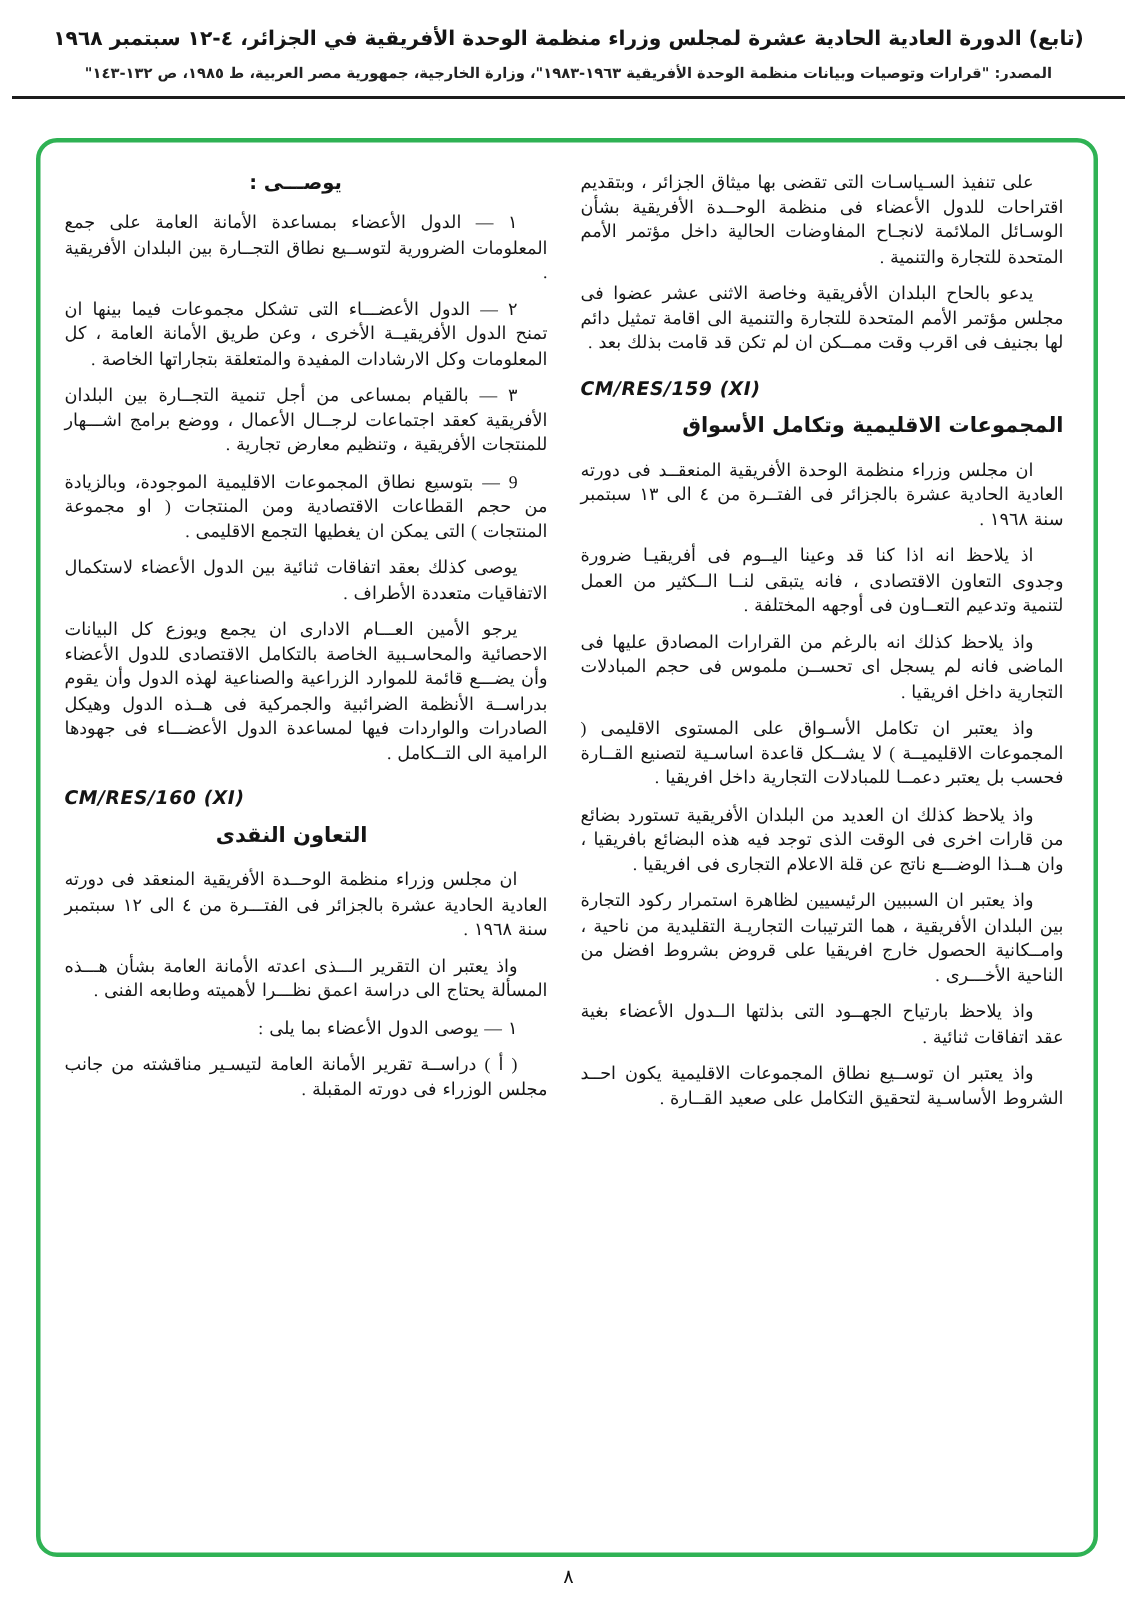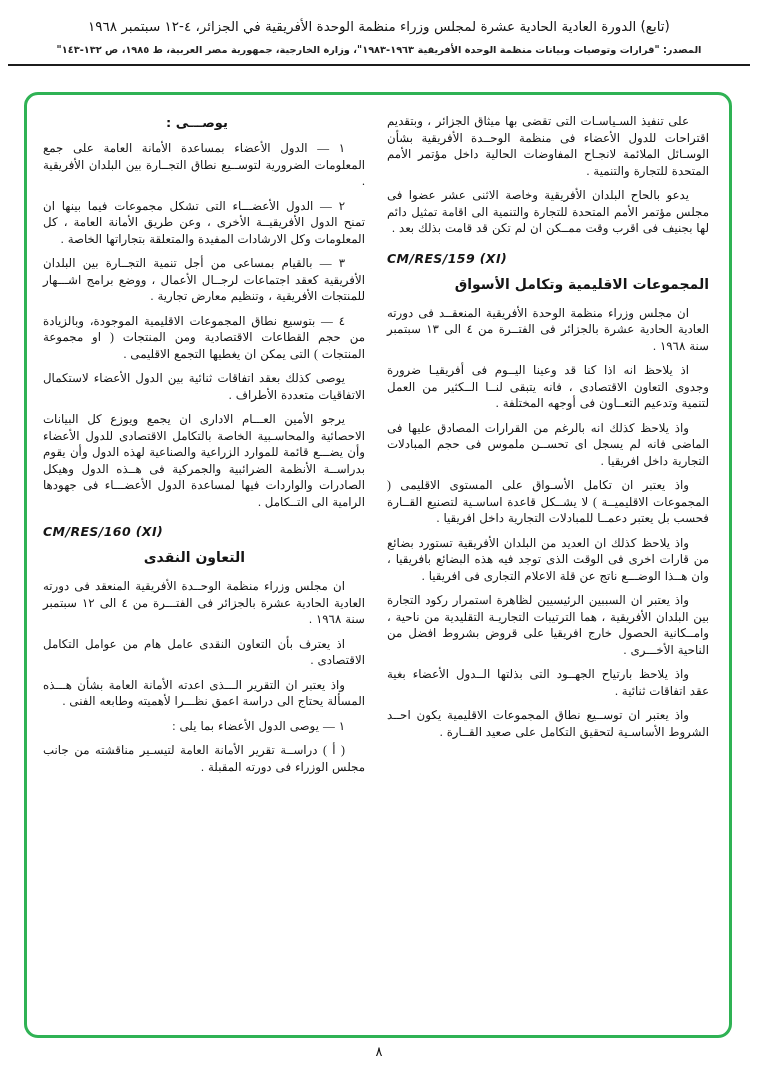--- a/index.html
+++ b/index.html
@@ -4,21 +4,21 @@
 <style>
   * { margin:0; padding:0; box-sizing:border-box; }
   html,body { background:#f6f6f4; }
   body {
     width:758px; height:1078px; position:relative; margin:0 auto;
     background:#ffffff; color:#151515;
     font-family:"DejaVu Sans", sans-serif;
     overflow:hidden;
   }
   .page-header { direction:rtl; text-align:center; padding-top:16px; }
-  .header-title { font-size:13.5px; font-weight:normal; line-height:1.5; padding:0 30px; }
+  .header-title { font-size:13.5px; font-weight:bold; line-height:1.5; padding:0 30px; }
   .header-source { font-size:9.8px; font-weight:bold; margin-top:8px; color:#222; padding:0 10px; }
   .header-rule { border:none; border-top:2px solid #1c1c1c; margin:9px 8px 0 8px; }
 
   .doc-box {
     position:absolute; left:24px; top:92px; width:708px; height:946px;
     border:3px solid var(--accent-green,#2fb254); border-radius:14px;
     padding:18px 20px 14px 16px; overflow:hidden; background:#fff;
   }
   .columns { display:flex; direction:rtl; gap:22px; height:100%; }
   .col { width:50%; direction:rtl; }
@@ -68,27 +68,26 @@
         <p>واذ يعتبر ان السببين الرئيسيين لظاهرة استمرار ركود التجارة بين البلدان الأفريقية ، هما الترتيبات التجاريـة التقليدية من ناحية ، وامــكانية الحصول خارج افريقيا على قروض بشروط افضل من الناحية الأخـــرى .</p>
         <p>واذ يلاحظ بارتياح الجهــود التى بذلتها الــدول الأعضاء بغية عقد اتفاقات ثنائية .</p>
         <p>واذ يعتبر ان توســيع نطاق المجموعات الاقليمية يكون احــد الشروط الأساسـية لتحقيق التكامل على صعيد القــارة .</p>
       </div>
 
       <div class="col">
         <div class="recommend-heading">يوصـــى :</div>
         <p class="item">١ — الدول الأعضاء بمساعدة الأمانة العامة على جمع المعلومات الضرورية لتوســيع نطاق التجــارة بين البلدان الأفريقية .</p>
         <p class="item">٢ — الدول الأعضـــاء التى تشكل مجموعات فيما بينها ان تمنح الدول الأفريقيــة الأخرى ، وعن طريق الأمانة العامة ، كل المعلومات وكل الارشادات المفيدة والمتعلقة بتجاراتها الخاصة .</p>
         <p class="item">٣ — بالقيام بمساعى من أجل تنمية التجــارة بين البلدان الأفريقية كعقد اجتماعات لرجــال الأعمال ، ووضع برامج اشـــهار للمنتجات الأفريقية ، وتنظيم معارض تجارية .</p>
-        <p class="item">٤ — بتوسيع نطاق المجموعات الاقليمية الموجودة، وبالزيادة من حجم القطاعات الاقتصادية ومن المنتجات ( او مجموعة المنتجات ) التى يمكن ان يغطيها التجمع الاقليمى .</p>
+        <p class="item">9 — بتوسيع نطاق المجموعات الاقليمية الموجودة، وبالزيادة من حجم القطاعات الاقتصادية ومن المنتجات ( او مجموعة المنتجات ) التى يمكن ان يغطيها التجمع الاقليمى .</p>
         <p>يوصى كذلك بعقد اتفاقات ثنائية بين الدول الأعضاء لاستكمال الاتفاقيات متعددة الأطراف .</p>
         <p>يرجو الأمين العـــام الادارى ان يجمع ويوزع كل البيانات الاحصائية والمحاسـبية الخاصة بالتكامل الاقتصادى للدول الأعضاء وأن يضـــع قائمة للموارد الزراعية والصناعية لهذه الدول وأن يقوم بدراســة الأنظمة الضرائبية والجمركية فى هــذه الدول وهيكل الصادرات والواردات فيها لمساعدة الدول الأعضـــاء فى جهودها الرامية الى التــكامل .</p>
         <div class="res-code">CM/RES/160 (XI)</div>
         <h2 class="sec-title shift-left">التعاون النقدى</h2>
         <p>ان مجلس وزراء منظمة الوحــدة الأفريقية المنعقد فى دورته العادية الحادية عشرة بالجزائر فى الفتـــرة من ٤ الى ١٢ سبتمبر سنة ١٩٦٨ .</p>
-        <p>اذ يعترف بأن التعاون النقدى عامل هام من عوامل التكامل الاقتصادى .</p>
         <p>واذ يعتبر ان التقرير الـــذى اعدته الأمانة العامة بشأن هـــذه المسألة يحتاج الى دراسة اعمق نظـــرا لأهميته وطابعه الفنى .</p>
         <p class="recommend-line">١ — يوصى الدول الأعضاء بما يلى :</p>
         <p>( أ ) دراســة تقرير الأمانة العامة لتيسـير مناقشته من جانب مجلس الوزراء فى دورته المقبلة .</p>
       </div>
 
     </div>
   </div>
 
   <div class="page-number">٨</div>
 

